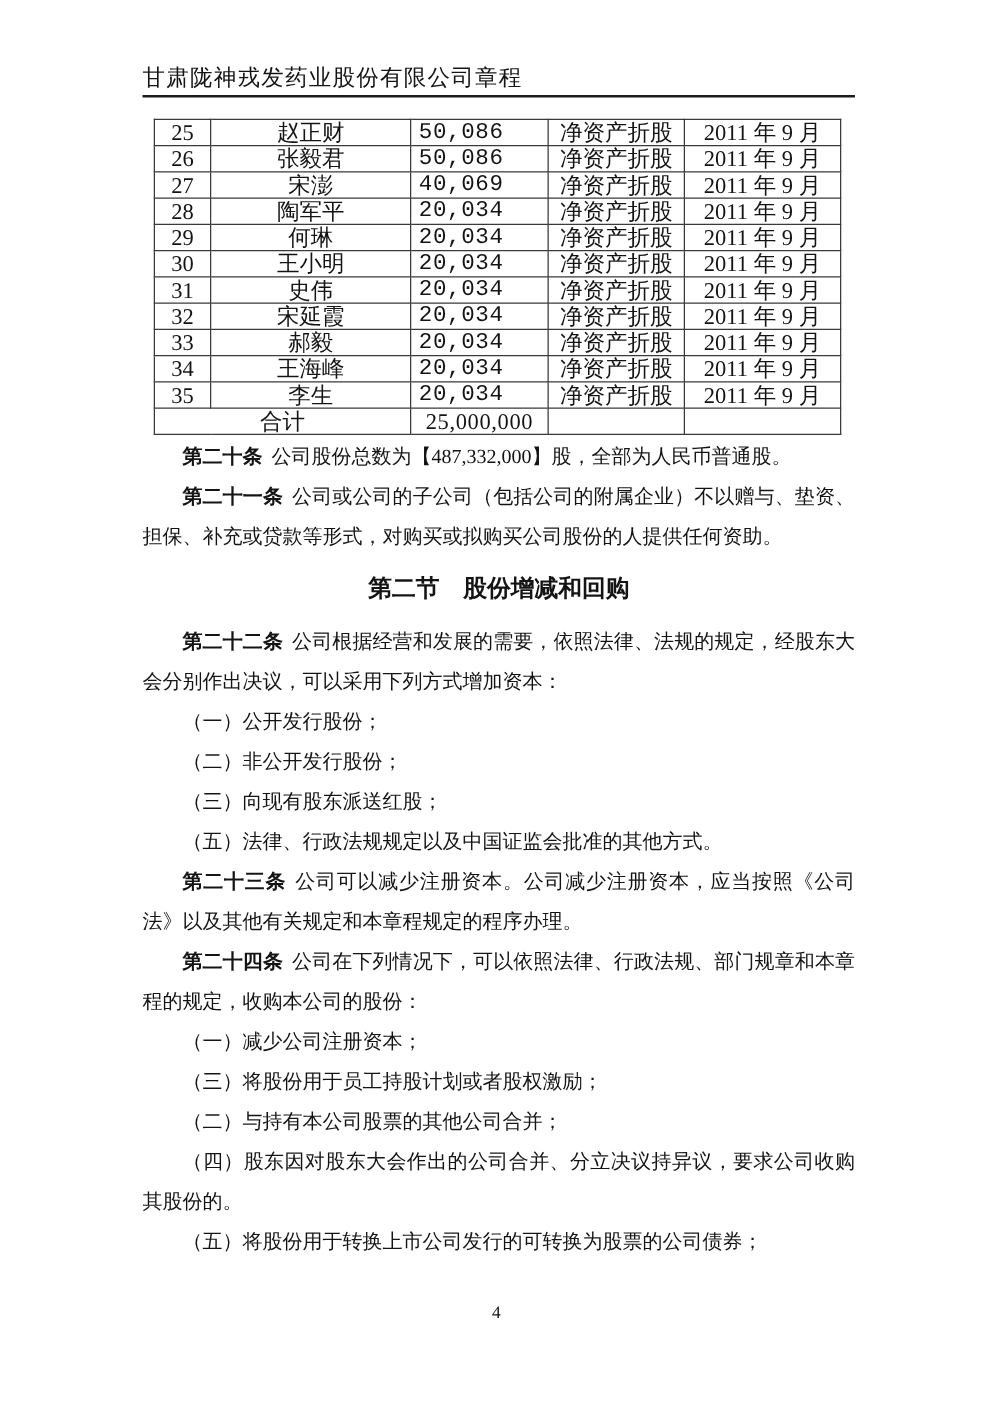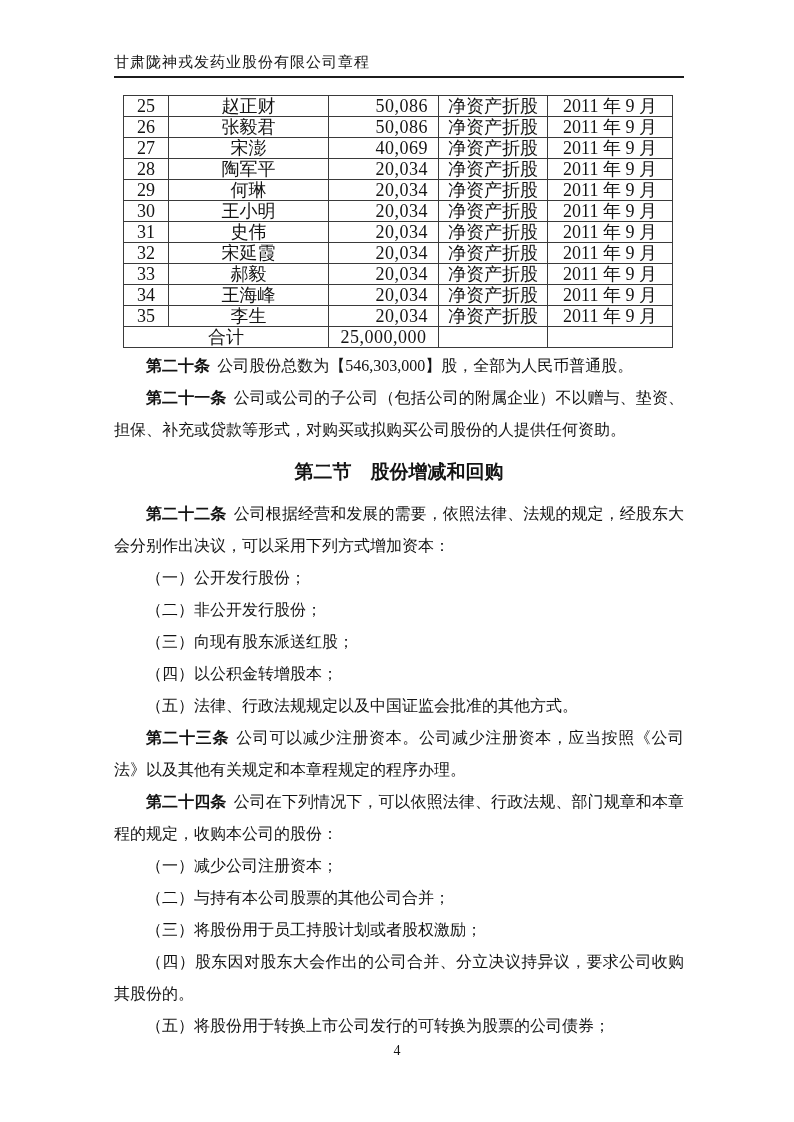--- a/index.html
+++ b/index.html
@@ -12,21 +12,21 @@
   }
   .page {
     position: relative;
     width: 794px; height: 1122px;
     padding: 52px 110px 0 114px;
     overflow: hidden;
     background: #ffffff;
   }
   
   .doc-header {
-    font-size: 15px;
+    font-size: 18px;
     line-height: 21px;
     letter-spacing: 1px;
     padding-bottom: 3px;
     border-bottom: 2px solid #1c1c1c;
   }
   
   .share-table {
     border-collapse: collapse;
     table-layout: fixed;
     width: 549px;
@@ -36,23 +36,24 @@
     border: 1px solid #3a3a3a;
     height: 20px;
     padding: 0 6px;
     font-size: 18px;
     line-height: 20px;
     text-align: center;
     white-space: nowrap;
     overflow: hidden;
   }
   .share-table td.col-shares {
-    text-align: right;
+    text-align: left;
     padding-right: 10px;
     letter-spacing: 0.5px;
+    font-family: Liberation Mono, monospace;
   }
   .share-table td.col-total-shares {
     text-align: center;
     letter-spacing: 0.5px;
   }
   
   .content {
     margin-top: 2px;
     font-size: 16px;
     line-height: 32px;
@@ -182,34 +183,33 @@
         <tr>
           <td colspan="2">合计</td>
           <td class="col-total-shares">25,000,000</td>
           <td></td>
           <td></td>
         </tr>
       </tbody>
   </table>
 
   <div id="content" class="content">
-      <p class="article"><span class="art-no">第二十条</span><span>公司股份总数为【546,303,000】股，全部为人民币普通股。</span></p>
+      <p class="article"><span class="art-no">第二十条</span><span>公司股份总数为【487,332,000】股，全部为人民币普通股。</span></p>
       <p class="article"><span class="art-no">第二十一条</span><span>公司或公司的子公司（包括公司的附属企业）不以赠与、垫资、担保、补充或贷款等形式，对购买或拟购买公司股份的人提供任何资助。</span></p>
       <h2 class="section-heading">第二节　股份增减和回购</h2>
       <p class="article"><span class="art-no">第二十二条</span><span>公司根据经营和发展的需要，依照法律、法规的规定，经股东大会分别作出决议，可以采用下列方式增加资本：</span></p>
       <p class="article">（一）公开发行股份；</p>
       <p class="article">（二）非公开发行股份；</p>
       <p class="article">（三）向现有股东派送红股；</p>
-      <p class="article">（四）以公积金转增股本；</p>
       <p class="article">（五）法律、行政法规规定以及中国证监会批准的其他方式。</p>
       <p class="article"><span class="art-no">第二十三条</span><span>公司可以减少注册资本。公司减少注册资本，应当按照《公司法》以及其他有关规定和本章程规定的程序办理。</span></p>
       <p class="article"><span class="art-no">第二十四条</span><span>公司在下列情况下，可以依照法律、行政法规、部门规章和本章程的规定，收购本公司的股份：</span></p>
       <p class="article">（一）减少公司注册资本；</p>
+      <p class="article">（三）将股份用于员工持股计划或者股权激励；</p>
       <p class="article">（二）与持有本公司股票的其他公司合并；</p>
-      <p class="article">（三）将股份用于员工持股计划或者股权激励；</p>
       <p class="article">（四）股东因对股东大会作出的公司合并、分立决议持异议，要求公司收购其股份的。</p>
       <p class="article">（五）将股份用于转换上市公司发行的可转换为股票的公司债券；</p>
     </div>
 
   <div class="footer">
     <span>4</span>
   </div>
 
 </div>
 

